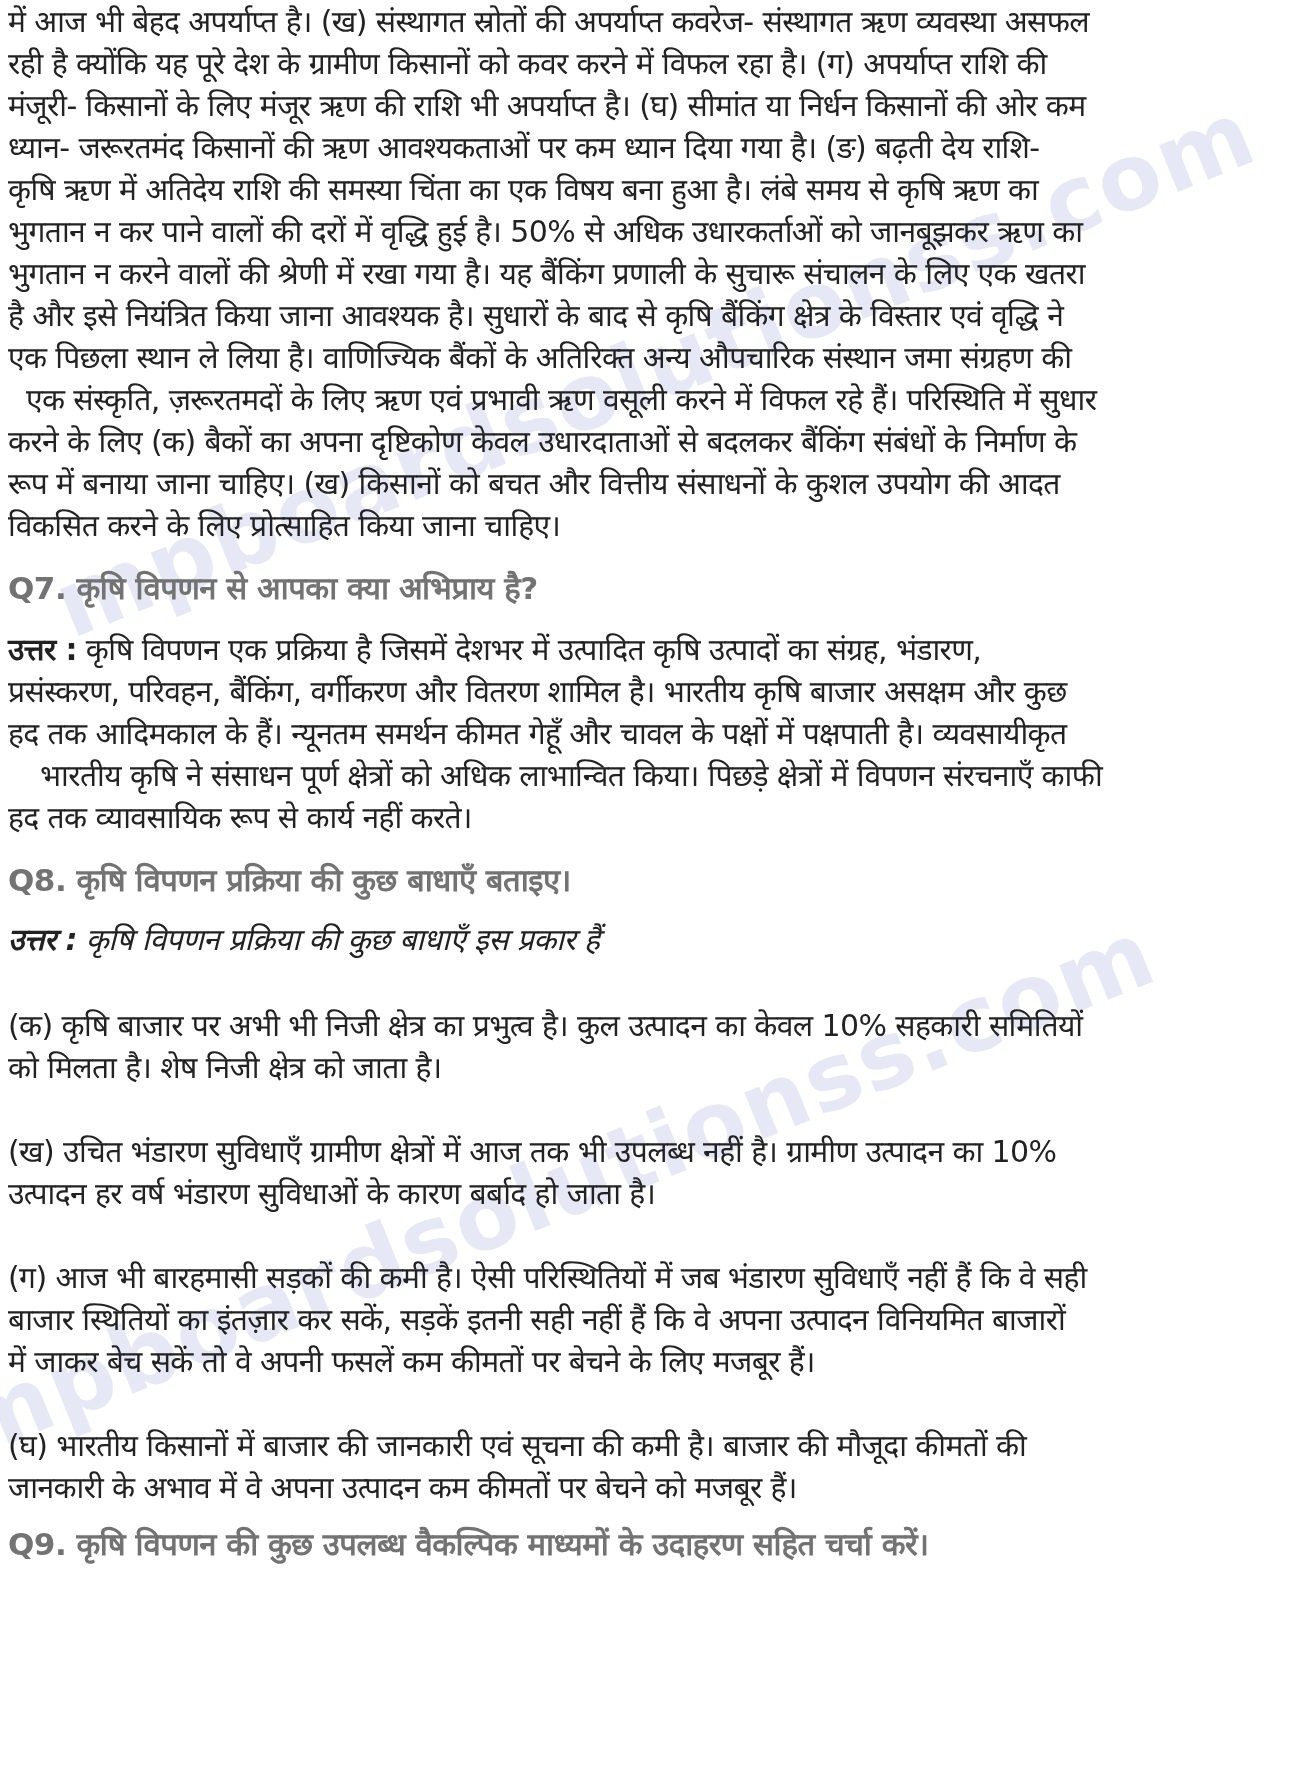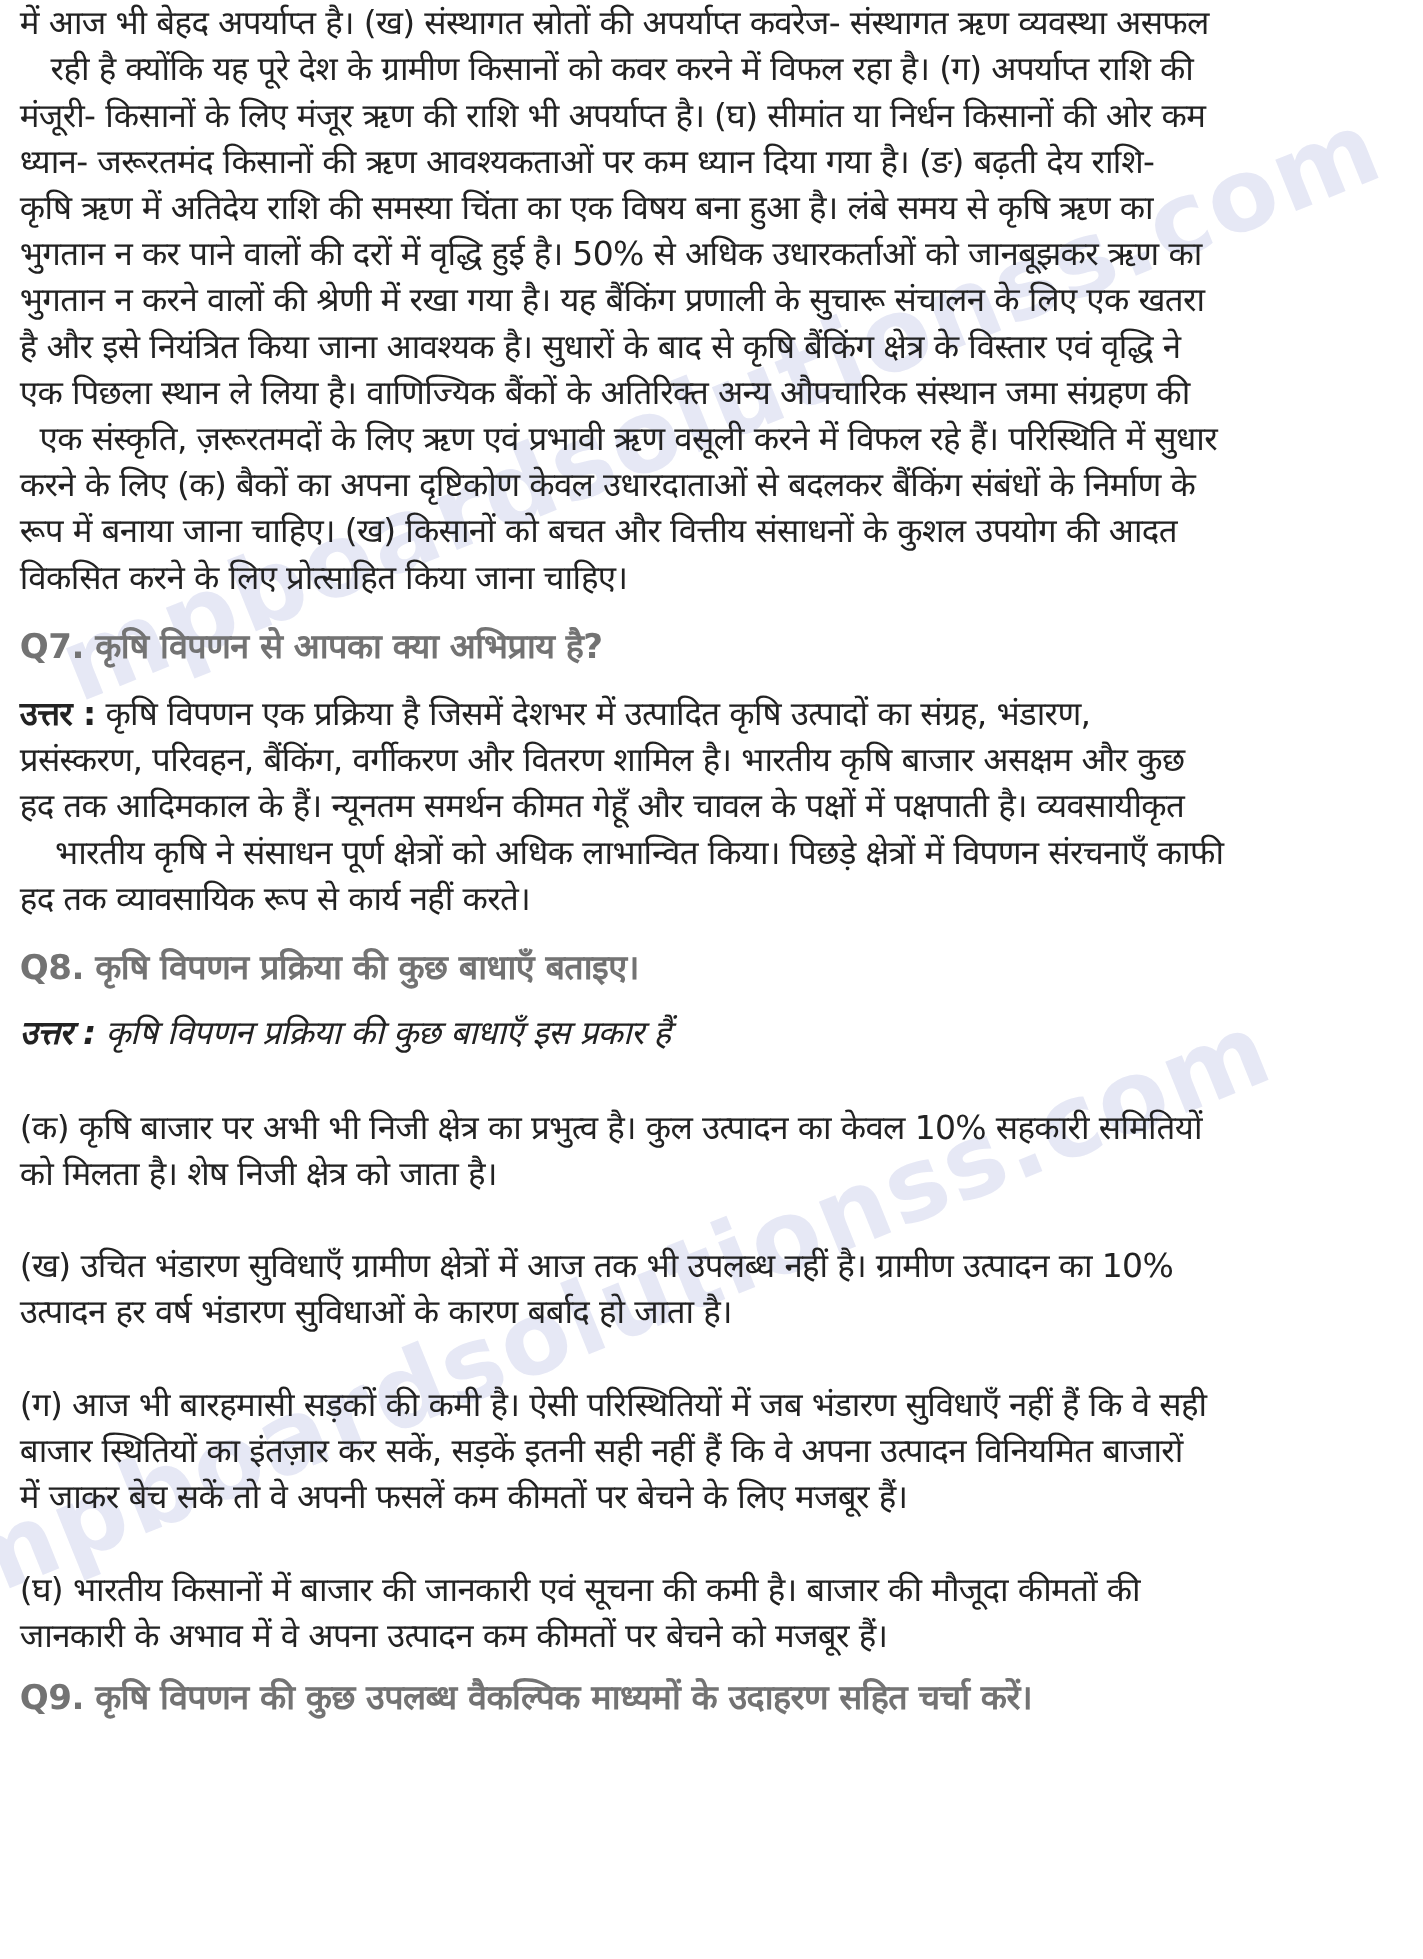--- a/index.html
+++ b/index.html
@@ -17,21 +17,21 @@
     }
     .page {
       position: absolute;
       left: 0;
       top: 0;
       width: 1294px;
       height: 1781px;
     }
     .line {
       position: absolute;
-      left: 18px;
+      left: 8px;
       white-space: nowrap;
       font-size: 30px;
       line-height: 40px;
       height: 40px;
       letter-spacing: -0.6px;
       color: #222222;
     }
     .heading {
       font-weight: bold;
       color: #737373;
@@ -57,21 +57,21 @@
 </head>
 <body>
 
 <div class="page">
 
   <div class="watermark" style="left:40px; top:560px;">mpboardsolutionss.com</div>
   <div class="watermark" style="left:-60px; top:1380px;">mpboardsolutionss.com</div>
 
   <section>
     <div class="line" style="top:2px;">में आज भी बेहद अपर्याप्त है। (ख) संस्थागत स्रोतों की अपर्याप्त कवरेज- संस्थागत ऋण व्यवस्था असफल</div>
-    <div class="line" style="top:44px;margin-left:28px;">रही है क्योंकि यह पूरे देश के ग्रामीण किसानों को कवर करने में विफल रहा है। (ग) अपर्याप्त राशि की</div>
+    <div class="line" style="top:44px;">रही है क्योंकि यह पूरे देश के ग्रामीण किसानों को कवर करने में विफल रहा है। (ग) अपर्याप्त राशि की</div>
     <div class="line" style="top:86px;">मंजूरी- किसानों के लिए मंजूर ऋण की राशि भी अपर्याप्त है। (घ) सीमांत या निर्धन किसानों की ओर कम</div>
     <div class="line" style="top:128px;">ध्यान- जरूरतमंद किसानों की ऋण आवश्यकताओं पर कम ध्यान दिया गया है। (ङ) बढ़ती देय राशि-</div>
     <div class="line" style="top:170px;">कृषि ऋण में अतिदेय राशि की समस्या चिंता का एक विषय बना हुआ है। लंबे समय से कृषि ऋण का</div>
     <div class="line" style="top:212px;">भुगतान न कर पाने वालों की दरों में वृद्धि हुई है। 50% से अधिक उधारकर्ताओं को जानबूझकर ऋण का</div>
     <div class="line" style="top:254px;">भुगतान न करने वालों की श्रेणी में रखा गया है। यह बैंकिंग प्रणाली के सुचारू संचालन के लिए एक खतरा</div>
     <div class="line" style="top:296px;">है और इसे नियंत्रित किया जाना आवश्यक है। सुधारों के बाद से कृषि बैंकिंग क्षेत्र के विस्तार एवं वृद्धि ने</div>
     <div class="line" style="top:338px;">एक पिछला स्थान ले लिया है। वाणिज्यिक बैंकों के अतिरिक्त अन्य औपचारिक संस्थान जमा संग्रहण की</div>
     <div class="line" style="top:380px;margin-left:18px;">एक संस्कृति, ज़रूरतमदों के लिए ऋण एवं प्रभावी ऋण वसूली करने में विफल रहे हैं। परिस्थिति में सुधार</div>
     <div class="line" style="top:422px;">करने के लिए (क) बैकों का अपना दृष्टिकोण केवल उधारदाताओं से बदलकर बैंकिंग संबंधों के निर्माण के</div>
     <div class="line" style="top:464px;">रूप में बनाया जाना चाहिए। (ख) किसानों को बचत और वित्तीय संसाधनों के कुशल उपयोग की आदत</div>

